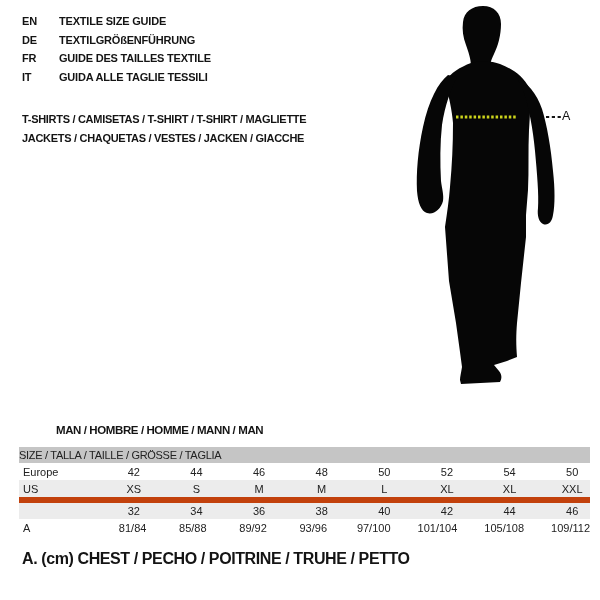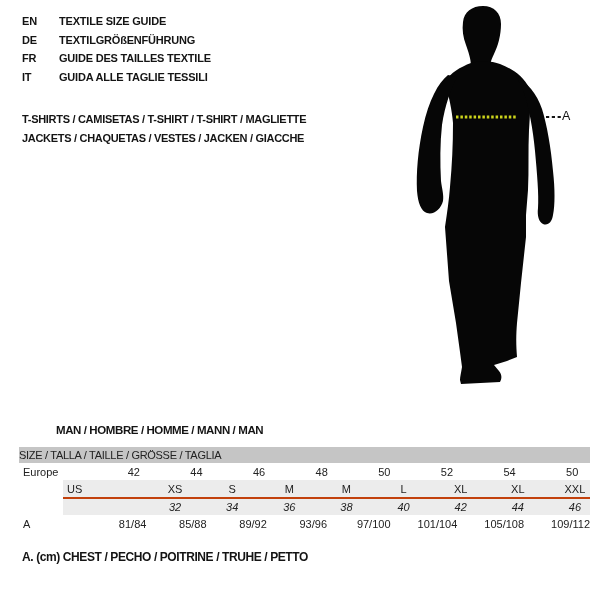--- a/index.html
+++ b/index.html
@@ -16,26 +16,26 @@
   .garments{position:absolute;top:110px;left:22px;font-weight:bold;font-size:11px;line-height:19px;letter-spacing:-0.3px;}
   
   .figure-svg{position:absolute;left:405px;top:5px;}
   .measure-a{position:absolute;left:562px;top:109px;font-size:12.5px;font-weight:normal;color:#111;}
   
   .section-title{position:absolute;top:424px;left:22px;font-weight:bold;font-size:11.5px;letter-spacing:-0.4px;padding-left:34px;}
   
   .size-table{position:absolute;left:19px;top:447px;width:571px;font-size:11px;color:#222;}
   .size-table .thead{background:#c5c5c5;height:16px;line-height:16px;padding-left:0;letter-spacing:-0.3px;color:#222;}
   .trow{display:flex;height:17px;align-items:center;background:#fff;gap:27px;}
-  .trow.alt{background:#ececec;margin-left:44px;}
-  .trow.alt + .trow.alt{border-top:2px solid #c2410c;height:16px;font-style:italic;}
+  .trow.alt{background:#ececec;}
+  .trow.alt + .trow.alt{border-top:6px solid #c2410c;height:16px;}
   .rlabel{width:66px;padding-left:4px;}
   .cell{flex:1;text-align:center;}
   
-  .footnote{position:absolute;top:550px;left:22px;font-weight:bold;font-size:12px;letter-spacing:-0.4px;}
+  .footnote{position:absolute;top:550px;left:22px;font-weight:bold;font-size:16px;letter-spacing:-0.4px;}
 </style>
 </head>
 <body>
 
 <div class="canvas">
 
   <div class="lang-list">
     <div class="lang-row">
       <span class="lang-code">EN</span>
       <span>TEXTILE SIZE GUIDE</span>

